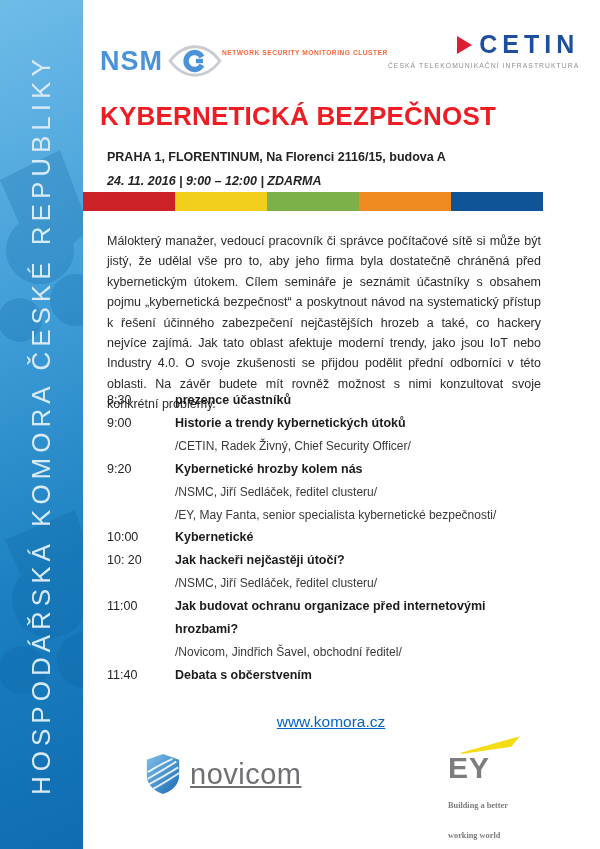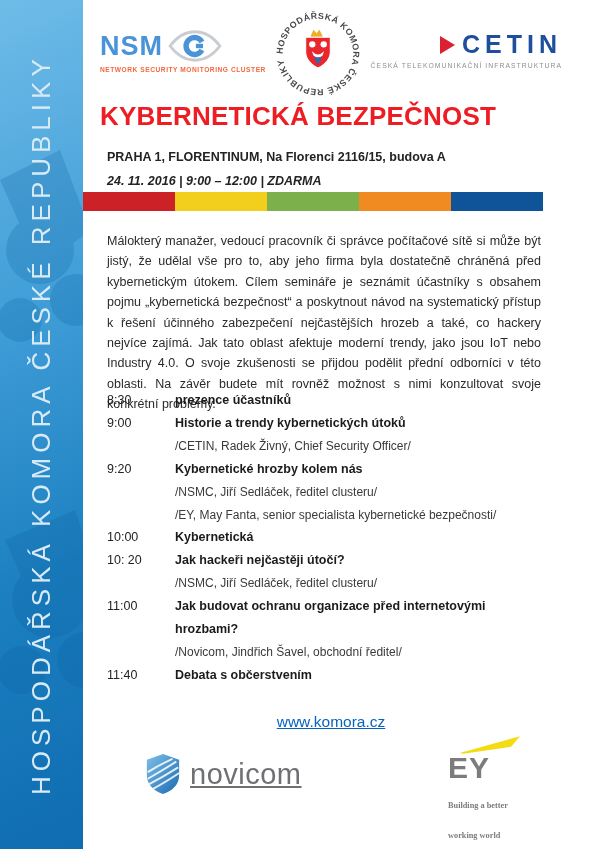--- a/index.html
+++ b/index.html
@@ -20,21 +20,21 @@
     display:flex; align-items:center; justify-content:center;
     writing-mode:vertical-rl; transform:rotate(180deg);
     font-size:26px; letter-spacing:5px; color:#d9eaf7; white-space:nowrap;
   }
 
   
   .logos {
     position:absolute; left:100px; top:16px; width:462px;
     display:flex; justify-content:space-between; align-items:flex-start;
   }
-  .nsmc { display:flex; flex-direction:column; margin-top:14px; }
+  .nsmc { display:flex; flex-direction:row; margin-top:29px; }
   .nsmc-row { display:flex; align-items:center; gap:5px; }
   .nsmc-name { font-size:27px; font-weight:bold; color:#4a93d9; letter-spacing:1px; line-height:1; }
   .nsmc-tagline { font-size:6.6px; font-weight:bold; color:#f4683c; letter-spacing:0.55px; margin-top:4px; white-space:nowrap; }
   .emblem { width:88px; height:88px; margin-top:-6px; }
   .cetin { display:flex; flex-direction:column; align-items:flex-end; margin-top:16px; }
   .cetin-row { display:flex; align-items:center; gap:6px; }
   .cetin-name { font-size:25px; font-weight:bold; color:#1d4f9e; letter-spacing:5px; line-height:1; }
   .cetin-tagline { font-size:6.8px; color:#8f8f8f; letter-spacing:1.05px; margin-top:5px; white-space:nowrap; }
 
   
@@ -176,21 +176,21 @@
     <div class="a-row">
       <span class="a-time"></span>
       <span class="a-speaker">/NSMC, Jiří Sedláček, ředitel clusteru/</span>
     </div>
     <div class="a-row">
       <span class="a-time"></span>
       <span class="a-speaker">/EY, May Fanta, senior specialista kybernetické bezpečnosti/</span>
     </div>
     <div class="a-row">
       <span class="a-time">10:00</span>
-      <span class="a-title">Kybernetická</span>
+      <span class="a-title">Kybernetické</span>
     </div>
     <div class="a-row">
       <span class="a-time">10: 20</span>
       <span class="a-title">Jak hackeři nejčastěji útočí?</span>
     </div>
     <div class="a-row">
       <span class="a-time"></span>
       <span class="a-speaker">/NSMC, Jiří Sedláček, ředitel clusteru/</span>
     </div>
     <div class="a-row">

